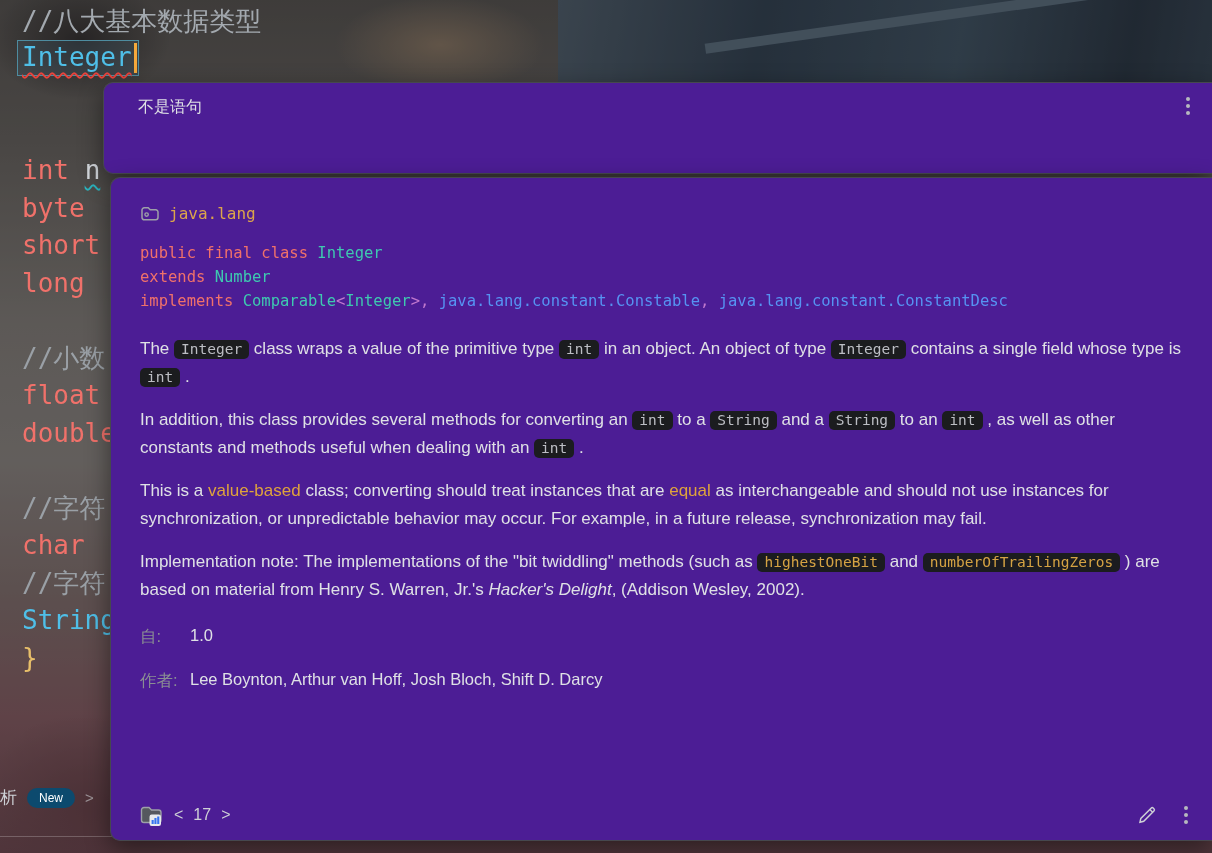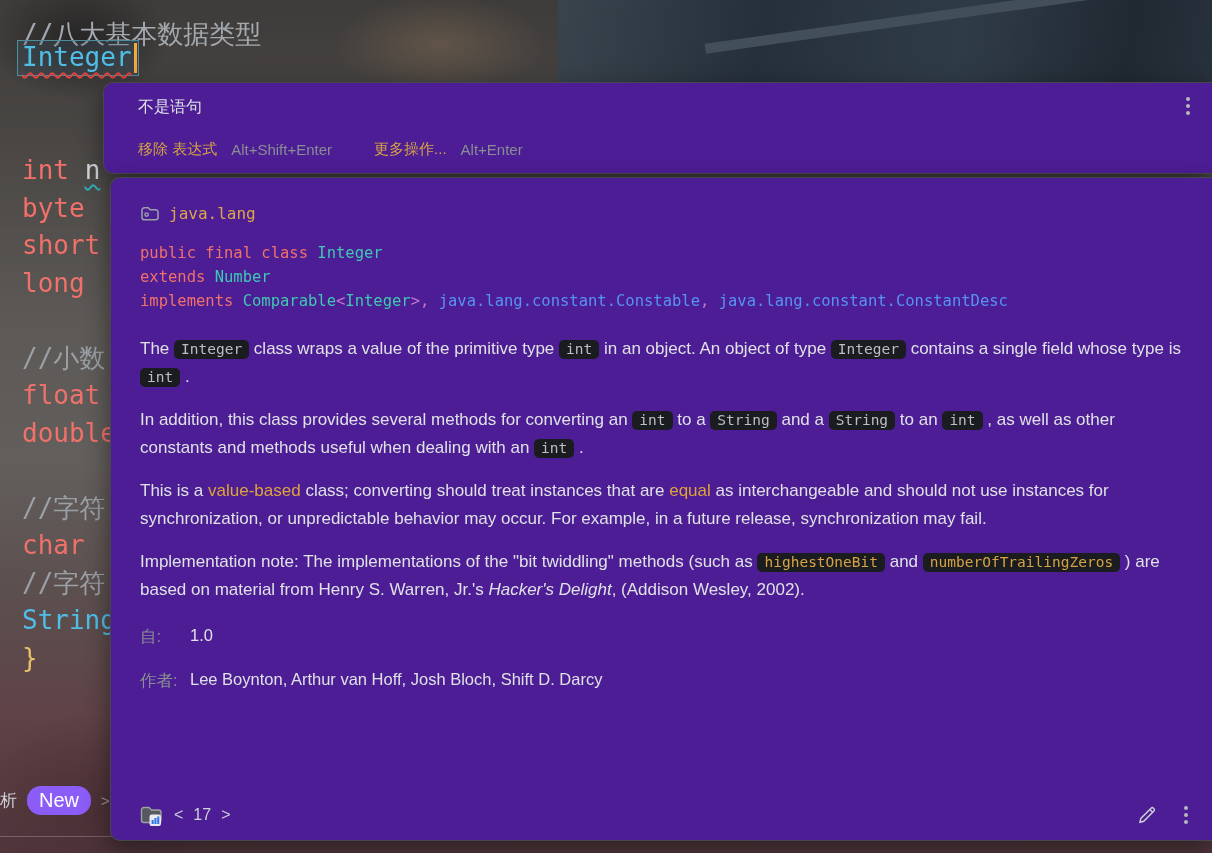--- a/index.html
+++ b/index.html
@@ -16,37 +16,37 @@
     background:radial-gradient(closest-side,#937D64 0%,rgba(147,125,100,0) 75%);}
   .wp-hair{position:absolute;left:-40px;top:-40px;width:240px;height:160px;
     background:radial-gradient(closest-side,#2E2A27 0%,rgba(46,42,39,0) 75%);}
   .wp-slash{position:absolute;left:58%;top:10px;width:40%;height:10px;background:#5E7484;transform:rotate(-8deg);}
   .wp-red{position:absolute;left:-50px;top:690px;width:280px;height:240px;
     background:radial-gradient(closest-side,#6E4046 0%,rgba(110,64,70,0) 80%);transform:rotate(8deg);}
   .scrim{position:absolute;inset:0;z-index:1;background:rgba(28,29,33,0.42);}
 
   
   .codefont{font-family:"DejaVu Sans Mono","Liberation Mono",monospace;}
-  .comment-line{position:absolute;left:22px;top:17px;z-index:2;font-size:26px;color:#A3A9AF;white-space:pre;}
+  .comment-line{position:absolute;left:22px;top:4px;z-index:2;font-size:26px;color:#A3A9AF;white-space:pre;}
   .caret-line{position:absolute;left:17px;top:40px;z-index:2;}
   .caret-box{position:relative;display:inline-block;border:1px solid #4E8CA0;background:rgba(64,94,110,0.28);
              padding:1px 6px 3px 4px;}
   .caret-box .word{font-size:26px;color:#4FBFE8;
       text-decoration:underline wavy #E8433C;text-decoration-thickness:1.5px;text-underline-offset:6px;}
   .text-caret{position:absolute;right:1px;top:2px;bottom:2px;width:3px;background:#F5A93B;}
 
   .left-code{position:absolute;left:22px;top:152px;width:260px;z-index:2;font-size:26px;line-height:37.5px;white-space:pre;}
   .code-line{height:37.5px;}
   .tk-kw{color:#F0716A}.tk-cm{color:#9AA0A6}.tk-pl{color:#D5D9DE}.tk-ty{color:#4FBFE8}.tk-br{color:#E8BF6A}
   .sq-teal{text-decoration:underline wavy #2BB5C0;text-decoration-thickness:1.5px;text-underline-offset:5px;}
 
   
   .banner{position:absolute;left:0;top:786px;z-index:2;display:flex;align-items:center;gap:10px;}
   .banner-label{font-size:17px;color:#CDD1D6;}
-  .new-badge{background:#8b5cf6;color:#fff;font-size:20px;padding:3px 12px;border-radius:14px;}
+  .new-badge{background:#0c4a6e;color:#fff;font-size:12px;padding:3px 12px;border-radius:14px;}
   .banner-chevron{font-size:15px;color:rgba(222,227,232,0.55);}
   .banner-divider{position:absolute;left:0;top:836px;width:112px;height:1px;background:rgba(255,255,255,0.22);z-index:2;}
 
   
   .popup{position:absolute;background:#4c1d95;border:1px solid #46484E;border-right:none;
          box-shadow:0 8px 24px rgba(0,0,0,0.45);color:#DFE1E5;}
   .tooltip{left:103px;top:82px;right:0;height:92px;border-radius:10px 0 0 10px;z-index:5;padding:14px 20px 0 34px;box-sizing:border-box;}
   .tooltip-msg{font-size:16px;color:#DFE1E5;}
   .tooltip-actions{margin-top:22px;display:flex;align-items:center;font-size:15px;}
   .action-link{color:#D5A343;cursor:pointer;}
@@ -104,27 +104,20 @@
 
   <div class="banner">
     <span class="banner-label">析</span>
     <span class="new-badge">New</span>
     <span class="banner-chevron">&gt;</span>
   </div>
   <div class="banner-divider"></div>
 
   <div class="popup tooltip">
     <div class="tooltip-msg">不是语句</div>
-    <div class="tooltip-actions">
-      <span class="action-link">移除 表达式</span>
-      <span class="shortcut">Alt+Shift+Enter</span>
-      <span class="action-gap"></span>
-      <span class="action-link">更多操作...</span>
-      <span class="shortcut">Alt+Enter</span>
-    </div>
     <span class="kebab">
         <i></i>
         <i></i>
         <i></i>
       </span>
   </div>
 
   <div class="popup docpopup">
     <div class="pkg-row">
       <svg width="20" height="19" viewBox="0 0 20 19">

